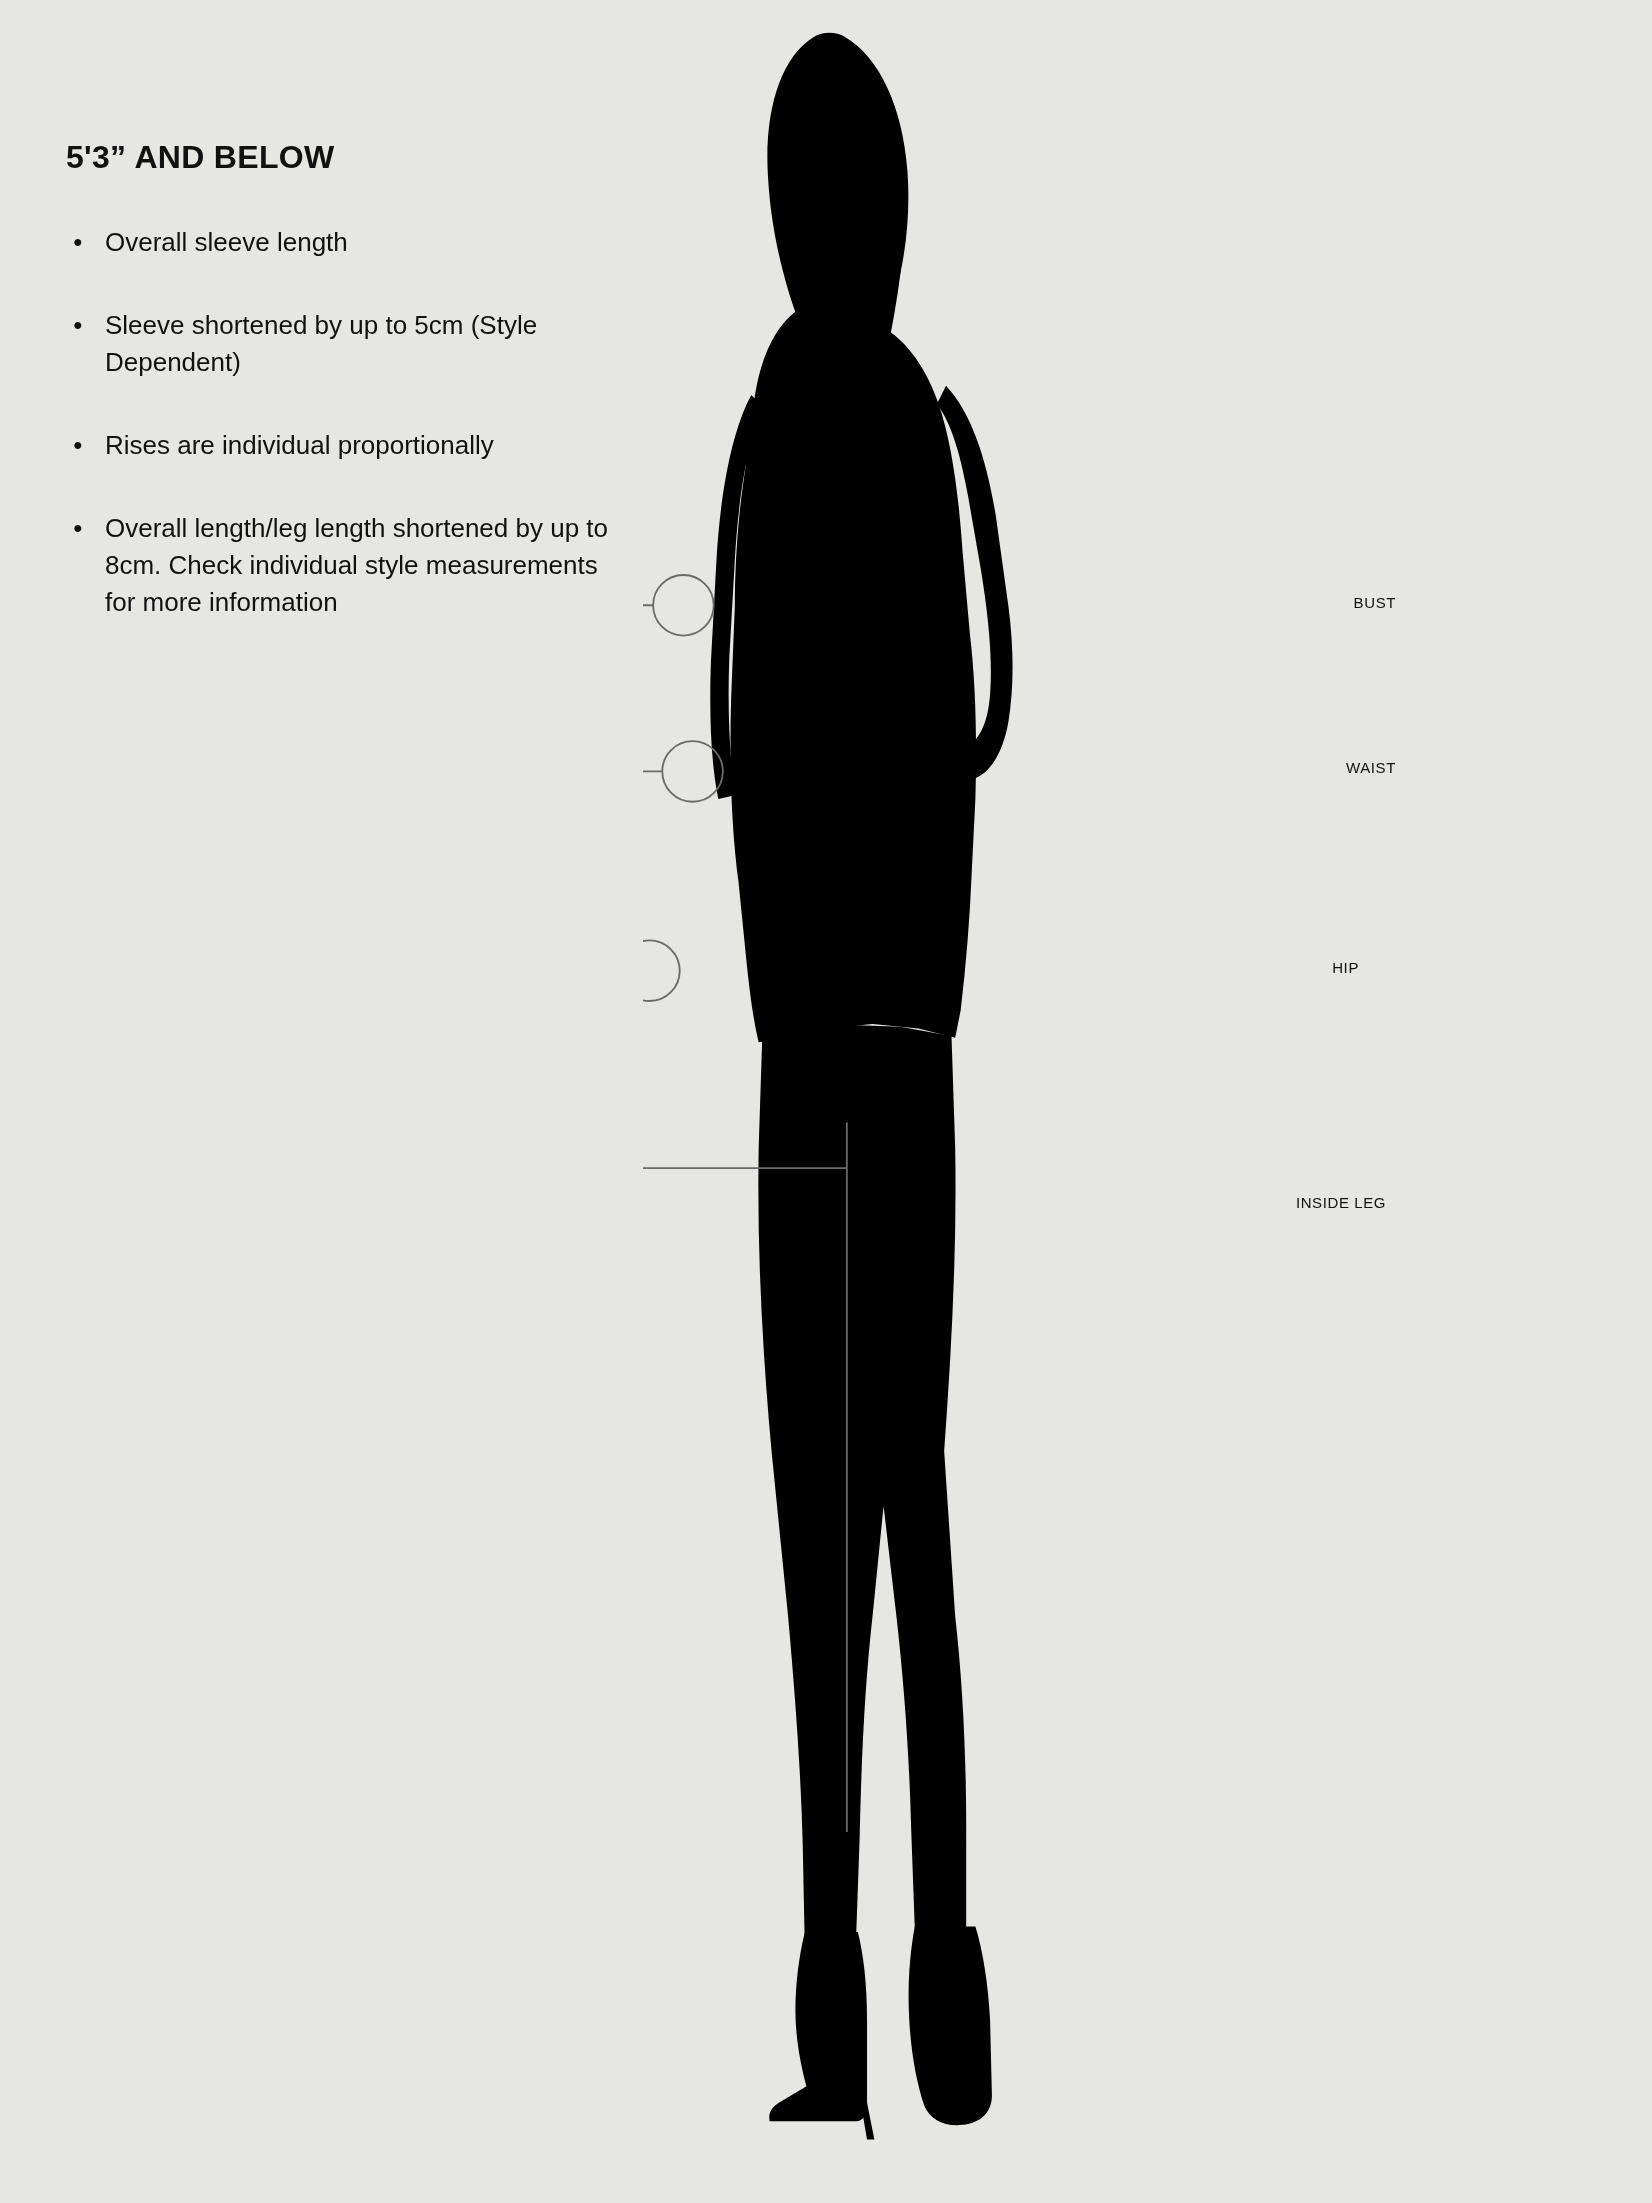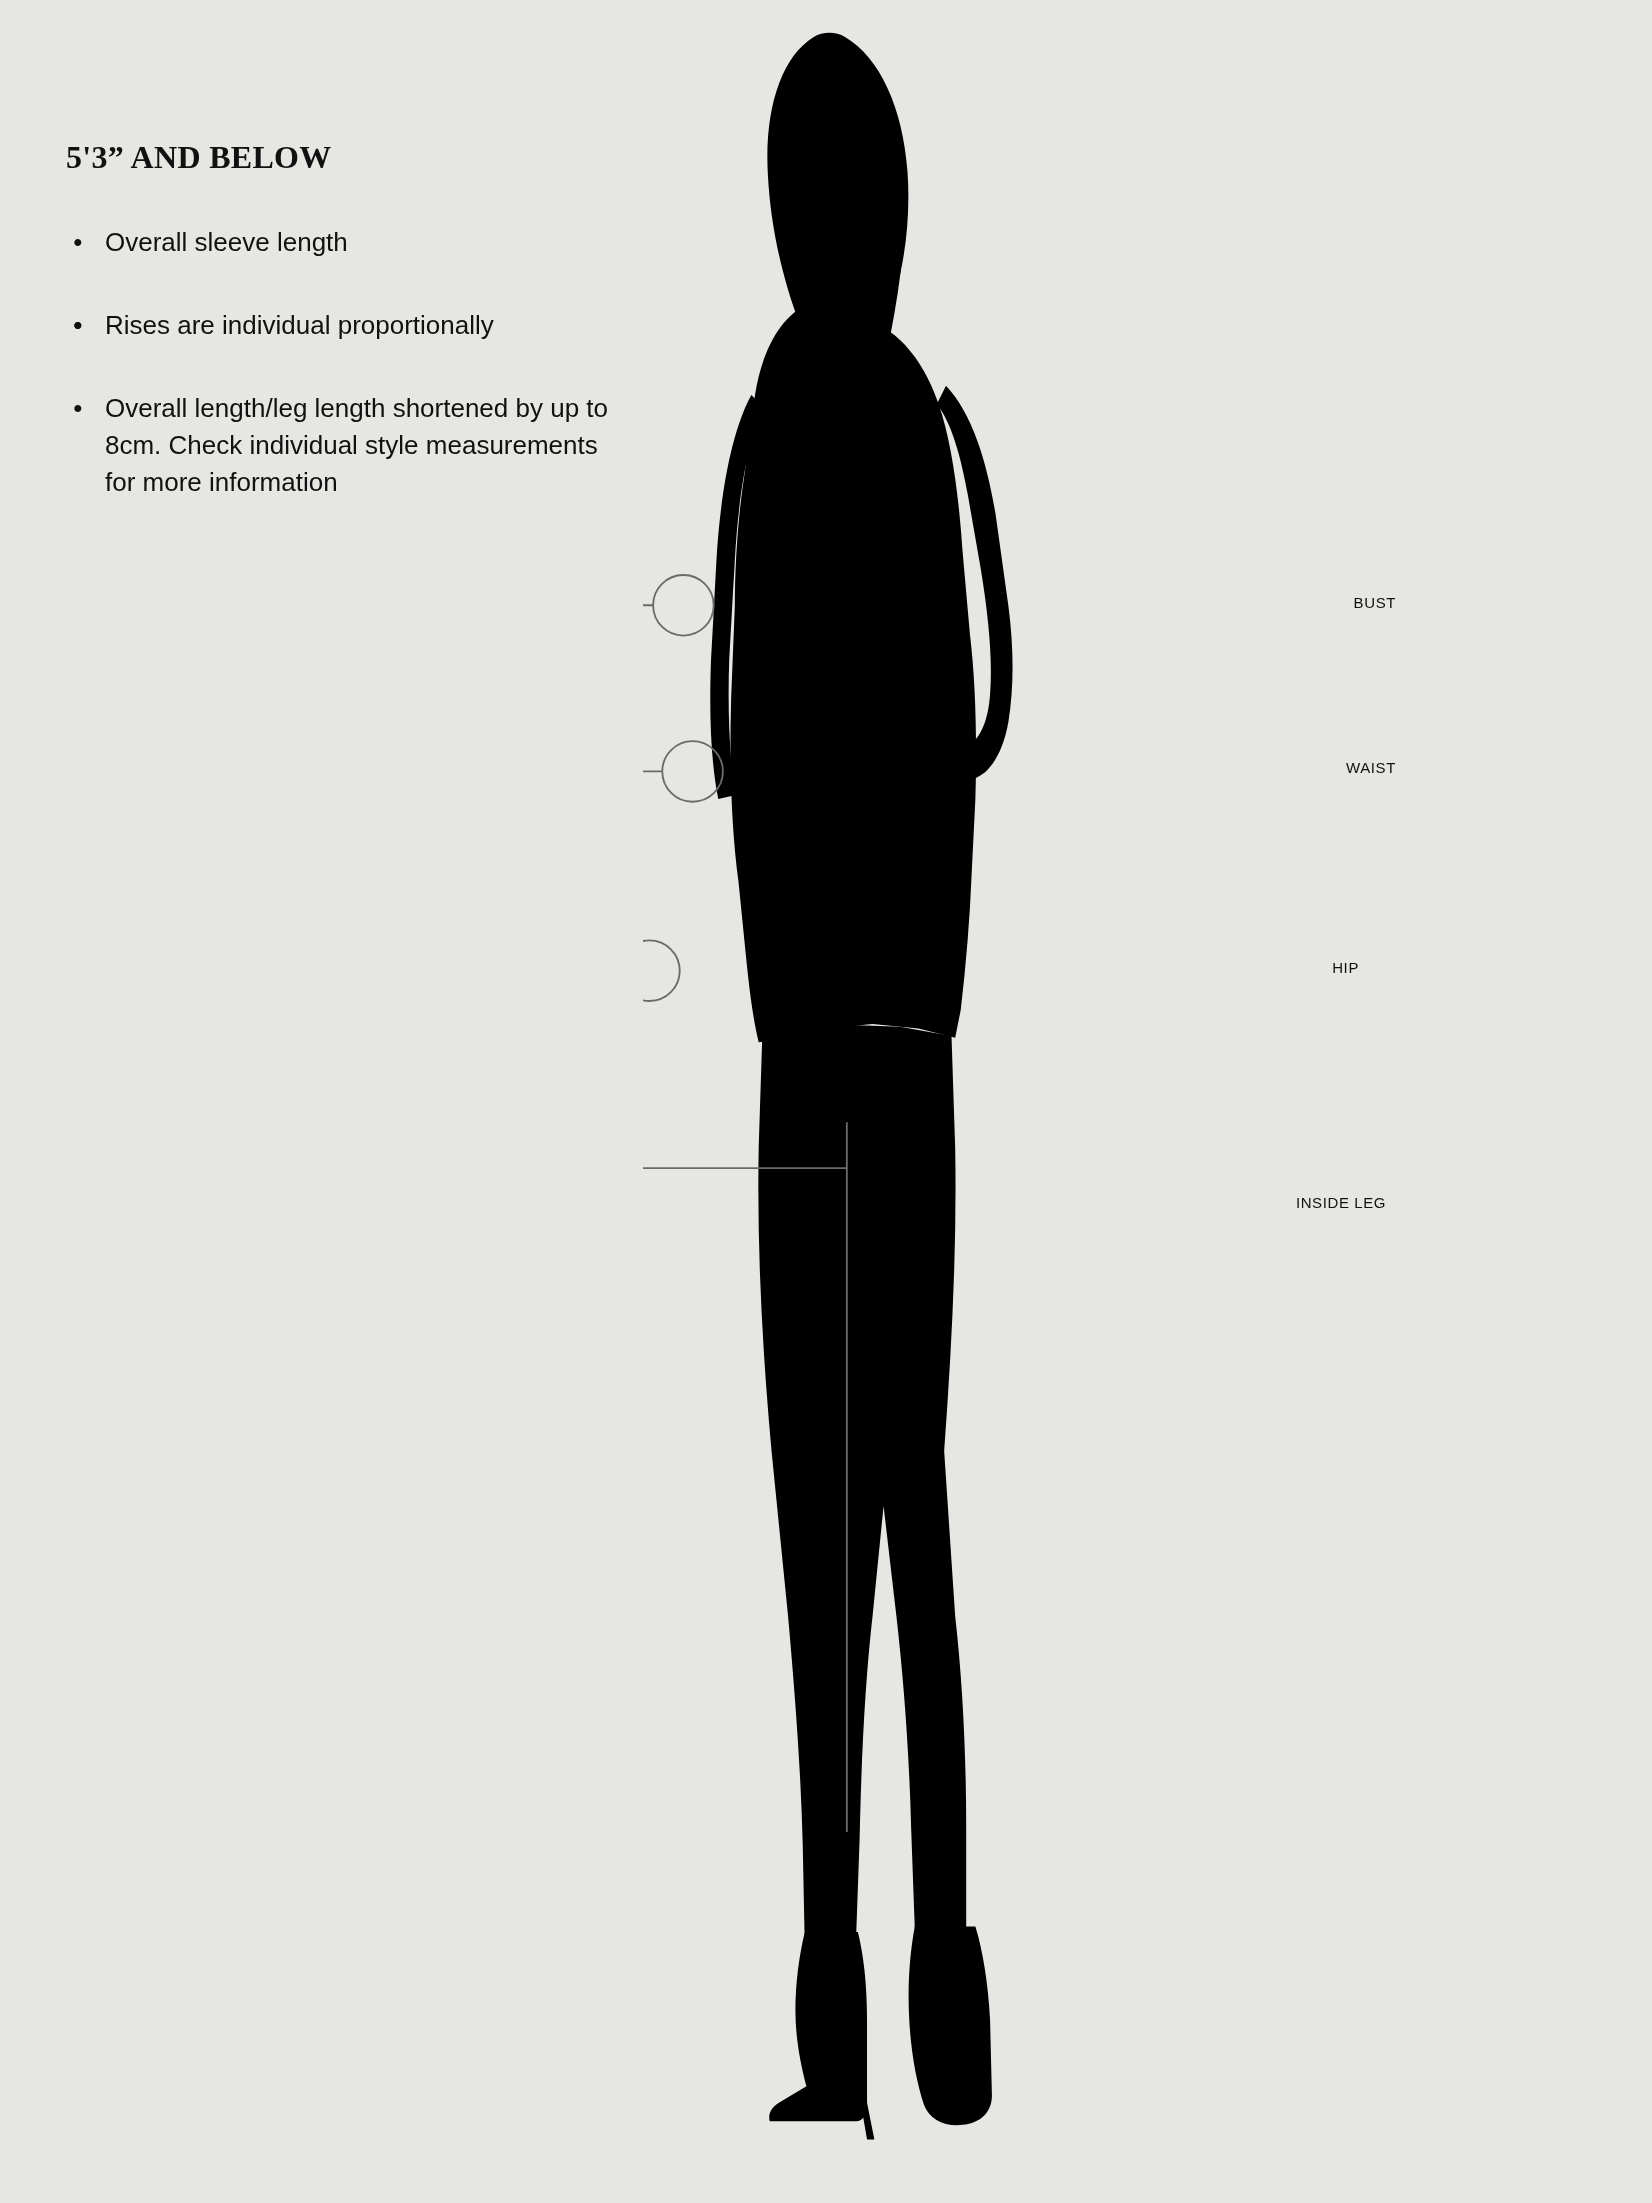--- a/index.html
+++ b/index.html
@@ -28,21 +28,20 @@
     top: 138px;
     width: 551px;
   }
   .panel-title {
     font-size: 32px;
     font-weight: bold;
     color: #111111;
     letter-spacing: 0.3px;
     margin: 0 0 48px 0;
     line-height: 1.2;
-    font-family: Liberation Serif, serif;
   }
   .bullet-list {
     list-style: none;
     margin: 0;
     padding: 0;
   }
   .bullet-item {
     position: relative;
     padding-left: 39px;
     margin-bottom: 46px;
@@ -97,20 +96,21 @@
 
   <div class="info-panel">
     <h1 class="panel-title">5'3” AND BELOW</h1>
     <ul class="bullet-list">
       <li class="bullet-item">
         <span class="bullet-dot">•</span>
         <span>Overall sleeve length</span>
       </li>
       <li class="bullet-item">
         <span class="bullet-dot">•</span>
+        <span>Sleeve shortened by up to 5cm (Style Dependent)</span>
       </li>
       <li class="bullet-item">
         <span class="bullet-dot">•</span>
         <span>Rises are individual proportionally</span>
       </li>
       <li class="bullet-item">
         <span class="bullet-dot">•</span>
         <span>Overall length/leg length shortened by up to 8cm. Check individual style measurements for more information</span>
       </li>
     </ul>

